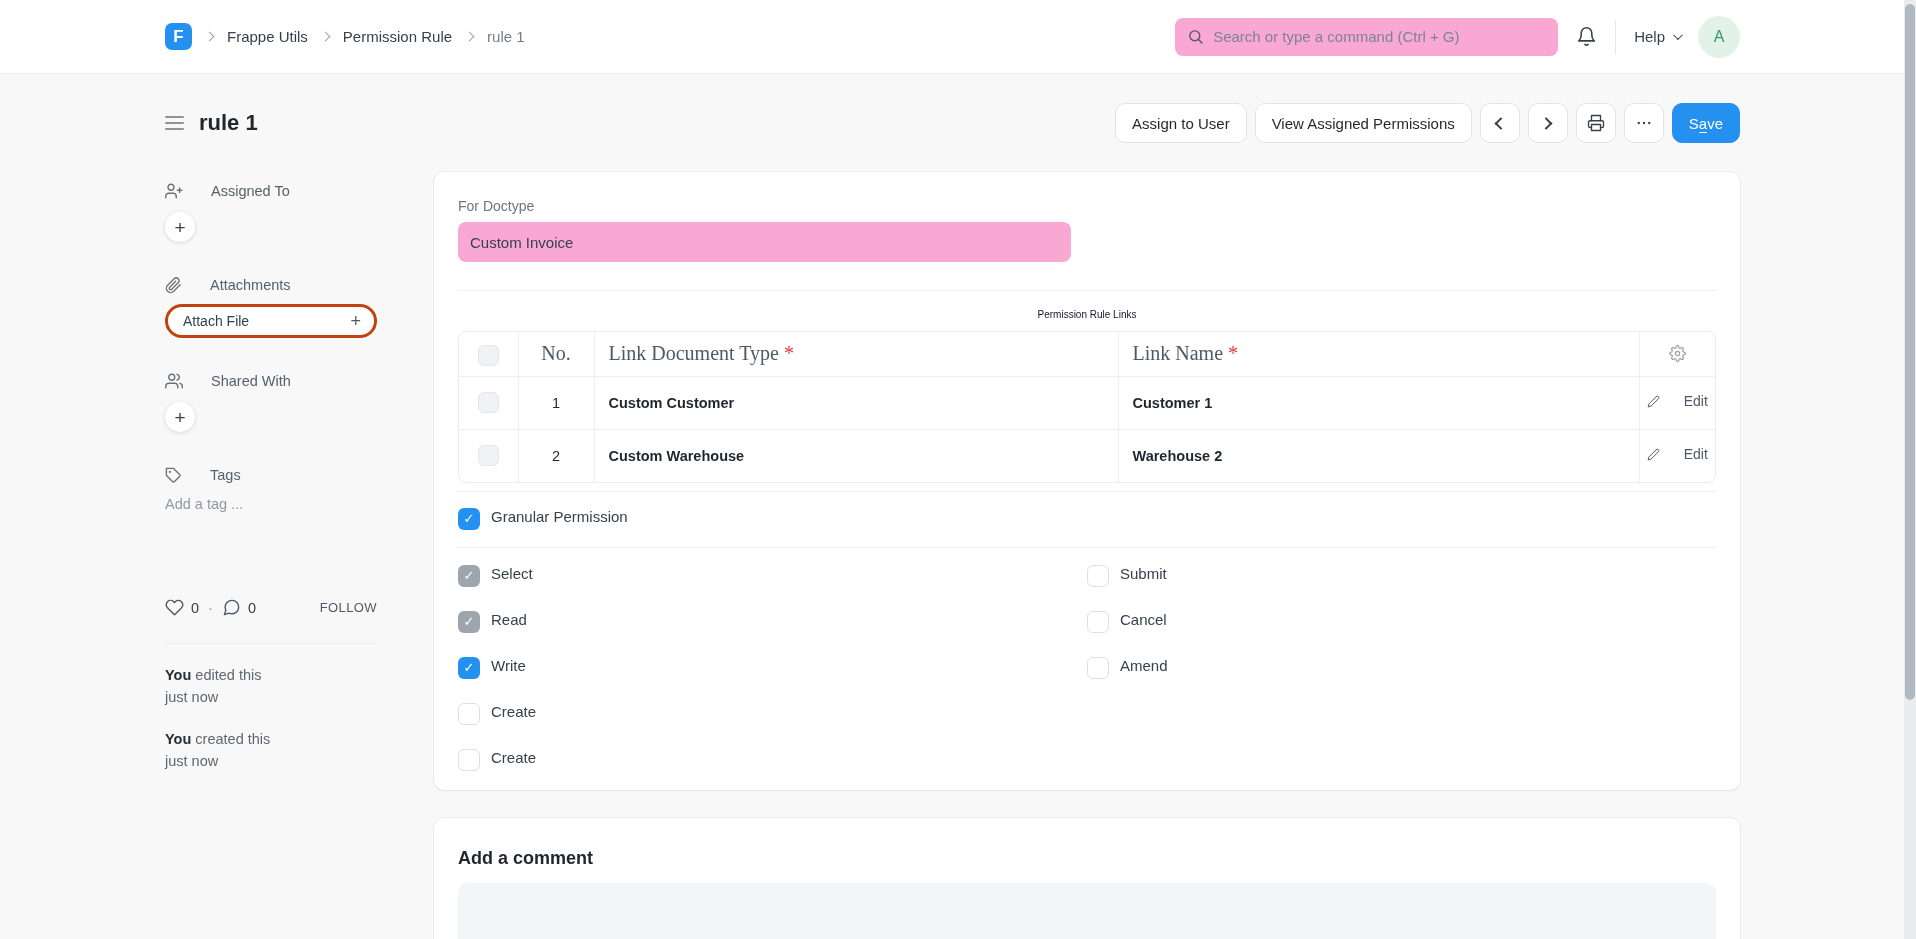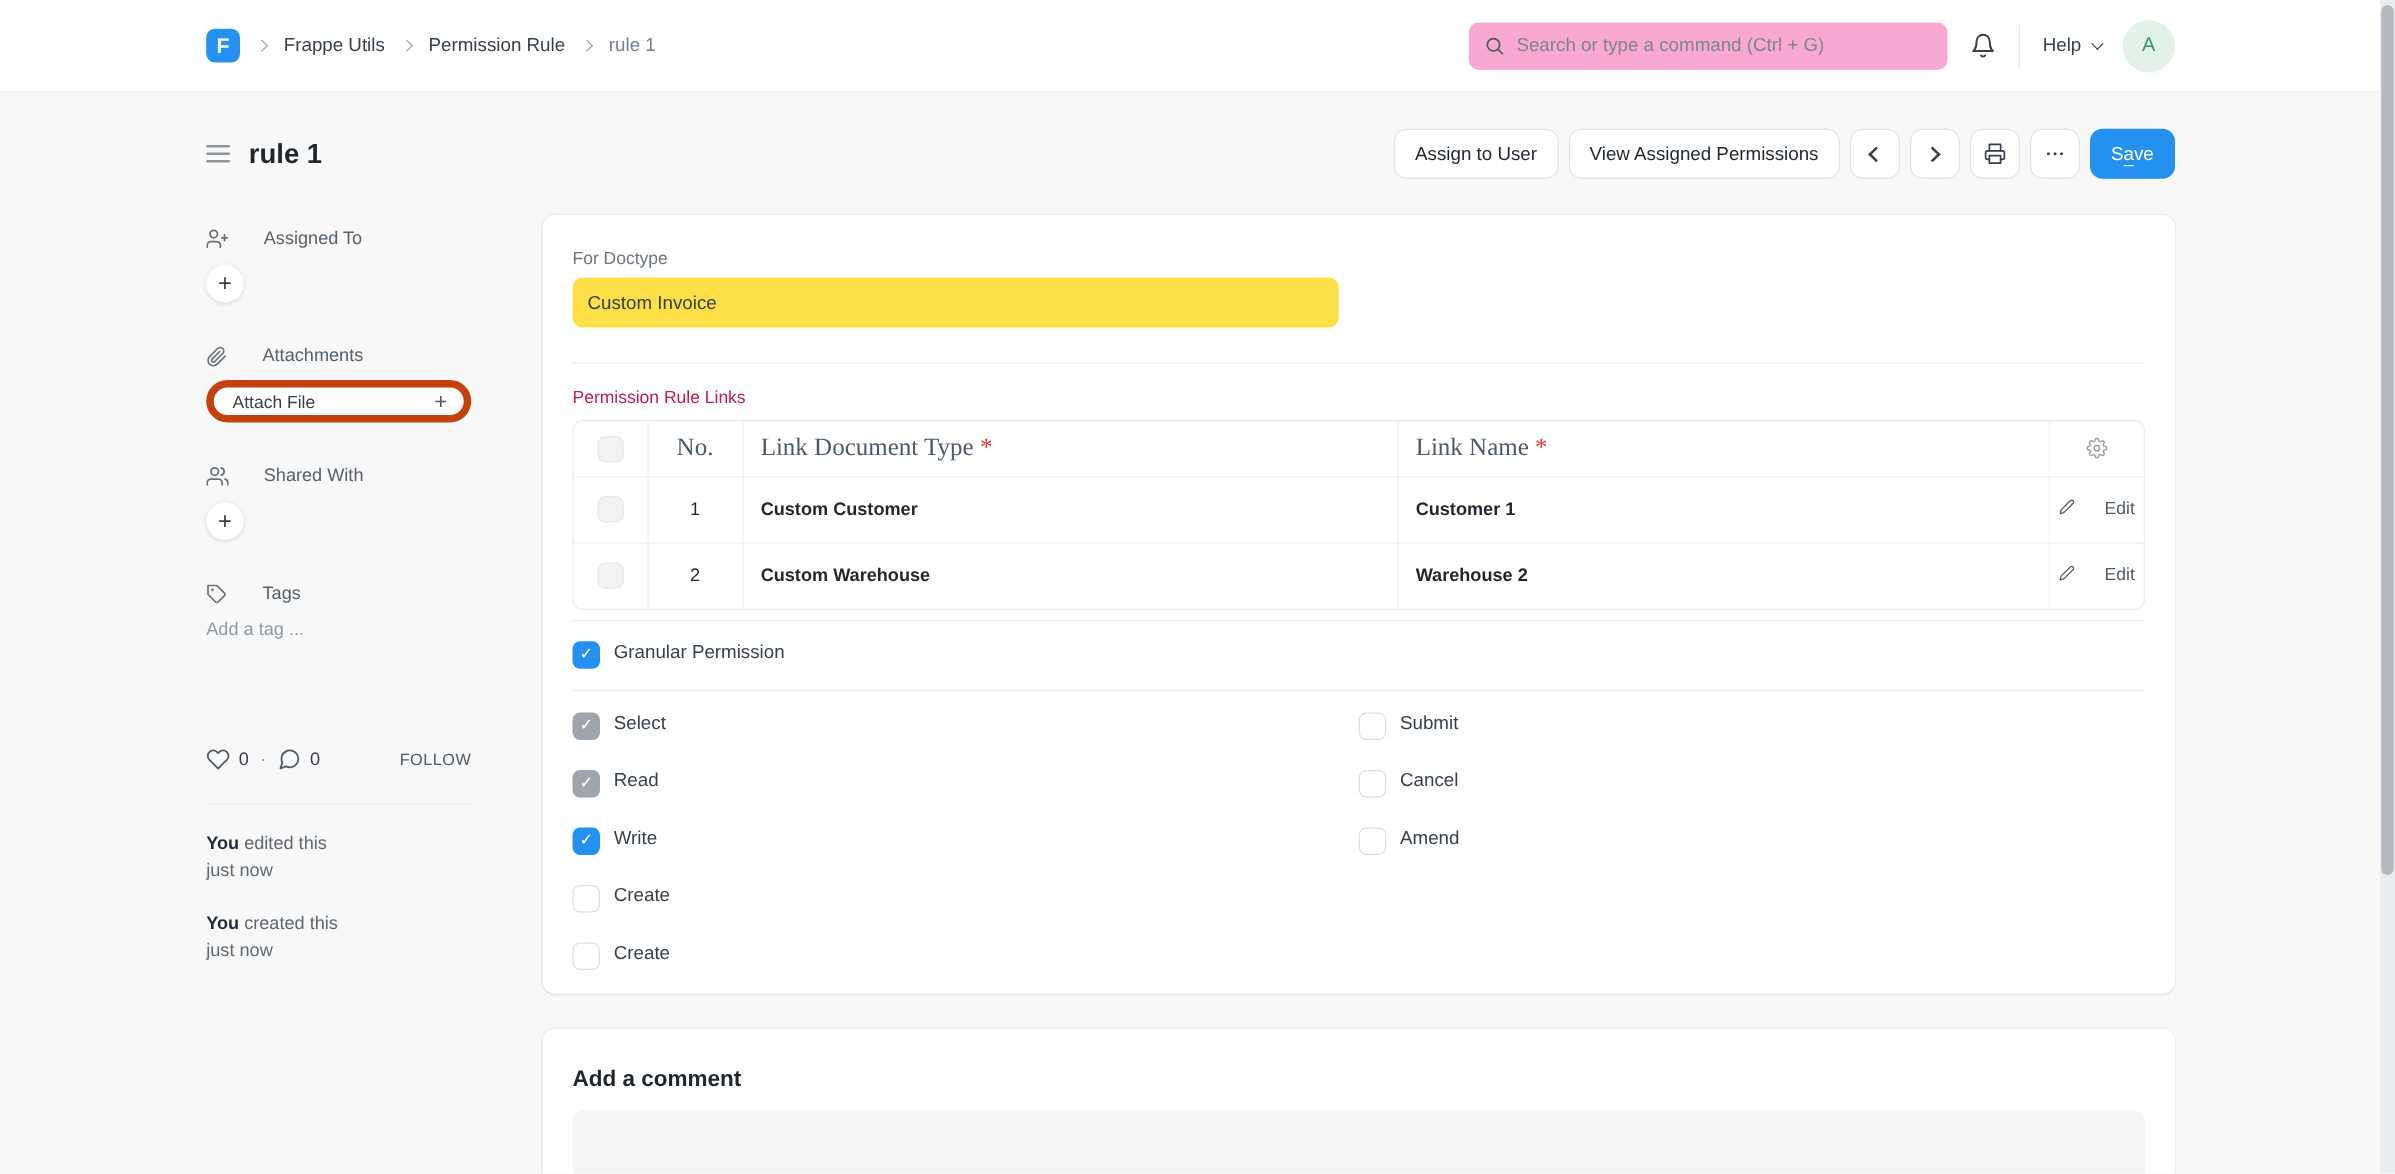--- a/index.html
+++ b/index.html
@@ -78,21 +78,21 @@
   .sb-title { display:flex; align-items:center; gap:28px; height:22px; font-weight:500; color:#55616B; }
   .round-plus {
     margin-top:10px; width:30px; height:30px; border-radius:50%;
     background:#FFF; border:0; box-shadow:0 1px 4px rgba(17,43,66,0.16);
     color:#36414C; font-size:19px; font-weight:300; line-height:1;
     display:flex; align-items:center; justify-content:center; cursor:pointer;
   }
   .mt32 { margin-top:32px; }
   .attach-pill {
     margin-top:8px; width:100%; height:34px; border-radius:17px;
-    background:#FFF; border:6px solid #c2410c; cursor:pointer;
+    background:#FFF; border:3px solid #c2410c; cursor:pointer;
     display:flex; align-items:center; justify-content:space-between; padding:0 13px 0 15px;
     font-family:"Liberation Sans", sans-serif; font-size:14px; color:#36414C;
   }
   .attach-pill .plus { font-size:18px; font-weight:300; color:#525A63; line-height:1; }
   .add-tag { margin-top:10px; color:#8D99A6; cursor:pointer; }
   .likes-row { margin-top:86px; display:flex; align-items:center; gap:7px; }
   .likes-row .cnt { color:#36414C; font-size:14.5px; }
   .likes-row .dot { color:#8D99A6; margin:0 2px; }
   .follow { margin-left:auto; font-size:13px; letter-spacing:0.4px; color:#4C5A67; cursor:pointer; font-weight:500; }
   .sb-divider { border:0; border-top:1px solid #EBEEF0; margin-top:26px; }
@@ -102,26 +102,26 @@
 
   
   .main { flex:1; min-width:0; }
   .card {
     background:#FFF; border-radius:10px;
     box-shadow:0 0 0 1px rgba(16,24,40,0.045), 0 1px 2px rgba(16,24,40,0.05);
   }
   .card.form-card { padding:26px 24px 19px; }
   .field-label { font-size:14px; color:#6C7680; margin-bottom:8px; }
   .text-input {
-    width:calc(50% - 16px); height:40px; background:#fde047; border:0; border-radius:8px;
+    width:calc(50% - 16px); height:40px; background:#f9a8d4; border:0; border-radius:8px;
     padding:0 12px; font-family:"Liberation Sans", sans-serif; font-size:15px; color:#36414C; outline:0;
   }
   .sec-divider { border:0; border-top:1px solid #EDEFF1; }
   .d1 { margin-top:28px; } .d2 { margin-top:8px; } .d3 { margin-top:17px; }
-  .links-label { margin-top:18px; margin-bottom:11px; font-size:14px; color:#be185d; }
+  .links-label { margin-top:18px; margin-bottom:11px; font-size:10px; color:#0f172a;text-align:center; }
 
   
   .grid-wrap { border:1px solid #E9ECEE; border-radius:8px; overflow:hidden; }
   table.grid { width:100%; border-collapse:collapse; table-layout:fixed; }
   .grid col.c-cb { width:59px; } .grid col.c-no { width:76px; }
   .grid col.c-ldt { width:524px; } .grid col.c-ln { width:521px; } .grid col.c-act { width:auto; }
   .grid th, .grid td { border:1px solid #EDEFF1; height:44px; vertical-align:middle; }
   .grid tr > *:first-child { border-left:0; } .grid tr > *:last-child { border-right:0; }
   .grid thead tr > * { border-top:0; } .grid tbody tr:last-child > * { border-bottom:0; }
   .grid th { font-weight:400; font-size:20px; color:#4C5A67; text-align:left; padding:0 14px;font-family:Liberation Serif, serif; }

